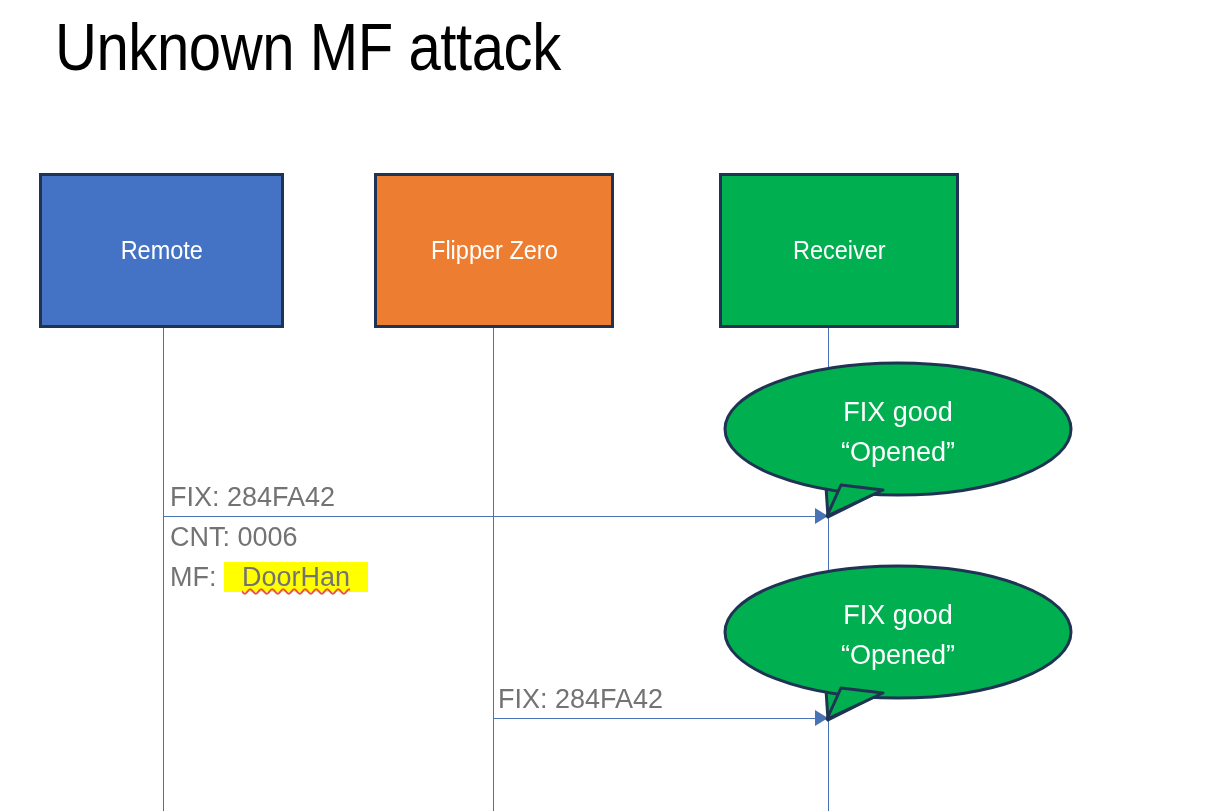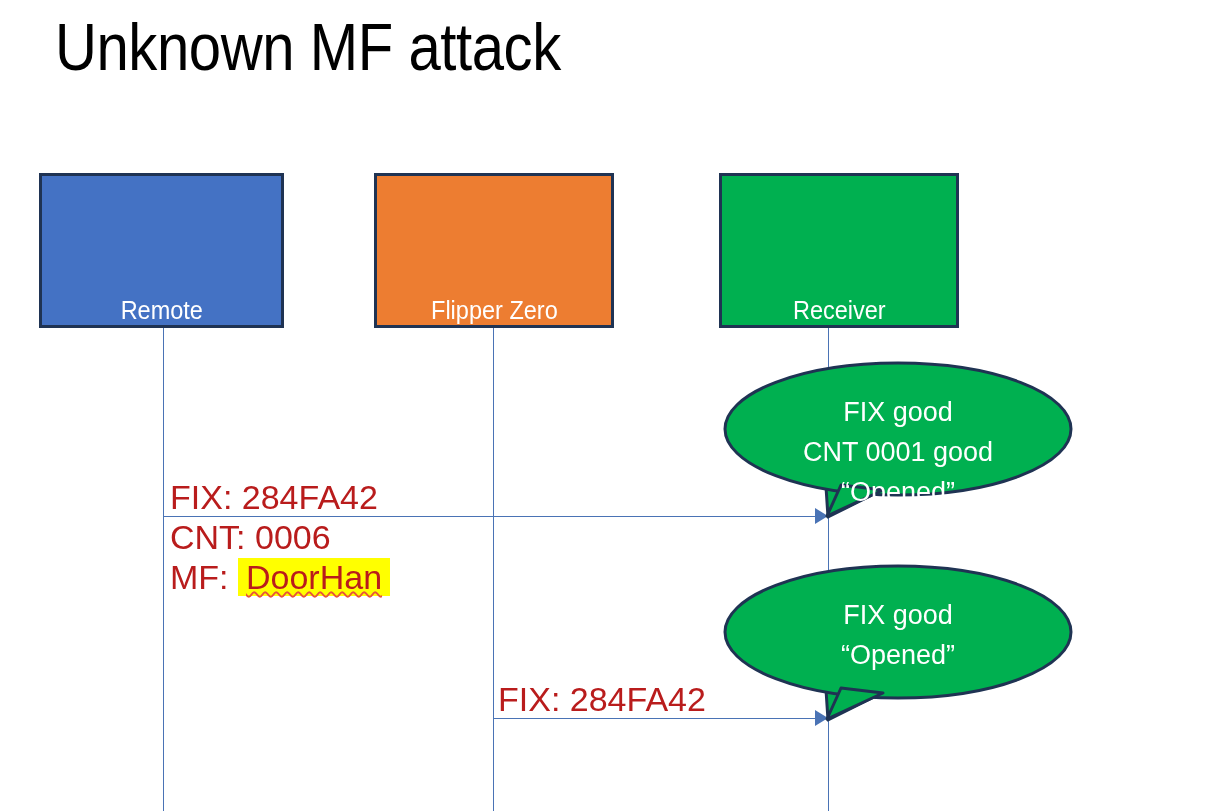--- a/index.html
+++ b/index.html
@@ -46,21 +46,21 @@
     width: 0;
     border-left: 1.6px solid #4a73b5;
   }
 
   
   .actor-box {
     position: absolute;
     border: 3px solid #1f3353;
     box-sizing: border-box;
     display: flex;
-    align-items: flex-end;
+    align-items: center;
     justify-content: center;
   }
   .actor-label {
     color: #ffffff;
     font-size: 25px;
     font-weight: 400;
     text-align: center;
     transform: scaleX(0.94);
   }
 
@@ -78,29 +78,29 @@
     position: absolute;
     width: 0; height: 0;
     border-top: 8px solid transparent;
     border-bottom: 8px solid transparent;
     border-left: 13px solid #4a73b5;
   }
 
   
   .msg-block {
     position: absolute;
-    font-size: 34px;
+    font-size: 27px;
     line-height: 40px;
     white-space: nowrap;
-    color: #b91c1c;
+    color: #737373;
   }
   .msg-line { display: block; height: 40px; }
   .hl {
     background: #ffff00;
-    padding: 0 8px;
+    padding: 0 18px;
   }
   .sq {
     text-decoration: underline;
     text-decoration-style: wavy;
     text-decoration-color: #e8533a;
     text-decoration-thickness: 1.5px;
     text-underline-offset: 2px;
   }
 
   
@@ -170,21 +170,20 @@
   </div>
 
   <div class="bubble" id="bubble-1">
     <svg viewBox="0 0 350 170" xmlns="http://www.w3.org/2000/svg">
       <path d="M 103 125 L 118 105 L 175 118 L 155 130 L 105 155 Z" fill="#00B050" stroke="#1F3353" stroke-width="3" stroke-linejoin="round"></path>
       <ellipse cx="175" cy="67" rx="173" ry="66" fill="#00B050" stroke="#1F3353" stroke-width="3"></ellipse>
       <path d="M 118 123 L 104 154 L 160 128 Z" fill="#00B050" stroke="#1F3353" stroke-width="3" stroke-linejoin="round"></path>
     </svg>
     <div class="bubble-text">
       <span>FIX good</span>
-      <span>CNT 0001 good</span>
       <span>“Opened”</span>
     </div>
   </div>
 
   <div class="bubble" id="bubble-2">
     <svg viewBox="0 0 350 170" xmlns="http://www.w3.org/2000/svg">
       <path d="M 103 125 L 118 105 L 175 118 L 155 130 L 105 155 Z" fill="#00B050" stroke="#1F3353" stroke-width="3" stroke-linejoin="round"></path>
       <ellipse cx="175" cy="67" rx="173" ry="66" fill="#00B050" stroke="#1F3353" stroke-width="3"></ellipse>
       <path d="M 118 123 L 104 154 L 160 128 Z" fill="#00B050" stroke="#1F3353" stroke-width="3" stroke-linejoin="round"></path>
     </svg>

